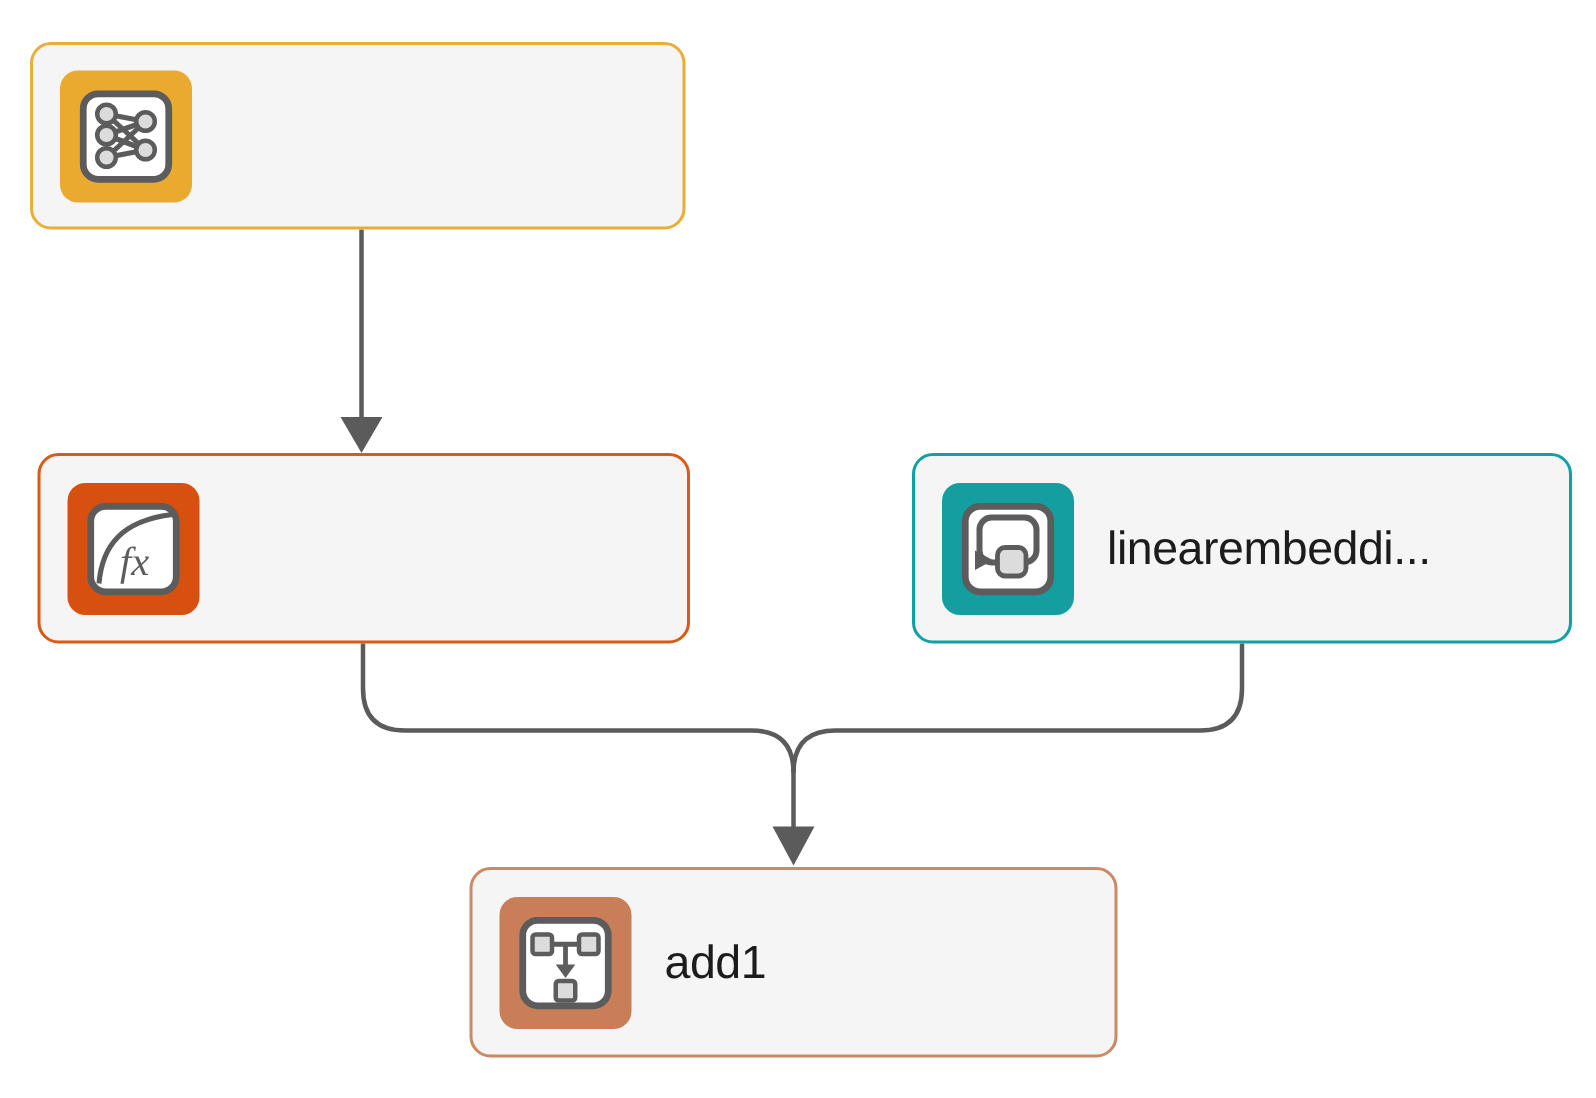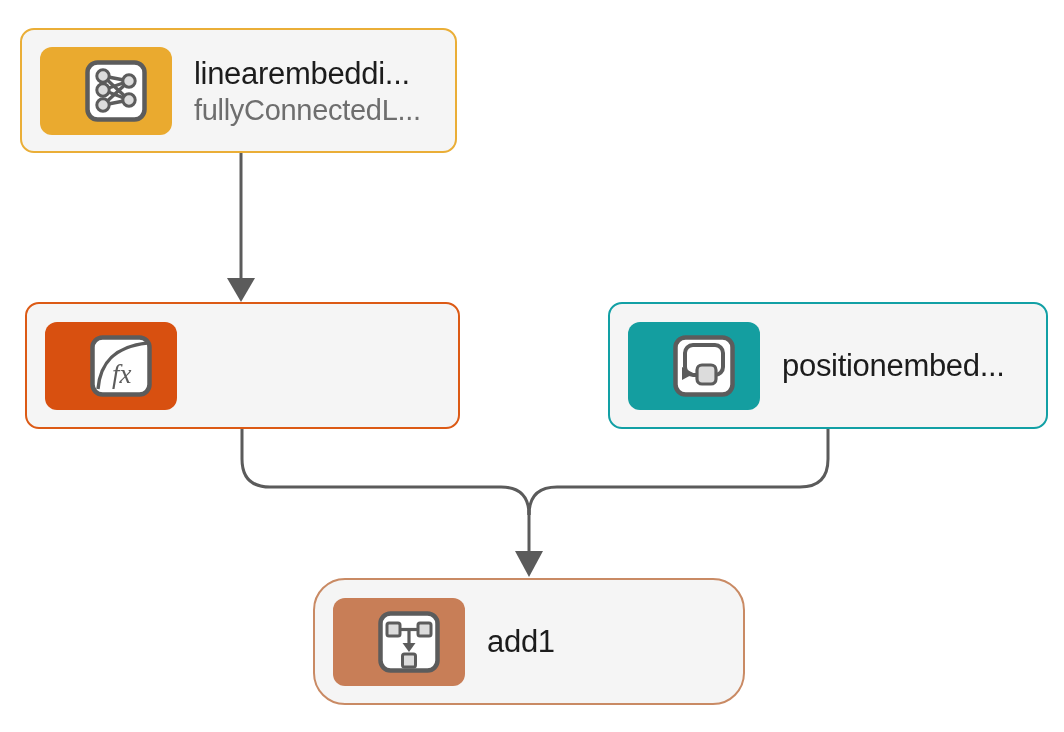--- a/index.html
+++ b/index.html
@@ -35,21 +35,21 @@
   }
   .badge {
     flex: 0 0 auto;
     width: 88px;
     height: 88px;
     margin-left: 18px;
     border-radius: 12px;
     background: var(--icon-bg, #999);
     display: flex;
     align-items: center;
-    padding-left: 44px;
+    justify-content: center;
   }
   .badge svg {
     display: block;
     width: 64px;
     height: 64px;
   }
   .texts {
     margin-left: 22px;
     margin-right: 10px;
     overflow: hidden;
@@ -104,24 +104,20 @@
         </g>
         <g fill="#dcdcdc" stroke="#5c5c5c" stroke-width="3">
           <circle cx="19" cy="17" r="6.2"></circle>
           <circle cx="19" cy="31" r="6.2"></circle>
           <circle cx="19" cy="46" r="6.2"></circle>
           <circle cx="45" cy="22" r="6.2"></circle>
           <circle cx="45" cy="41" r="6.2"></circle>
         </g>
       </svg>
     </div>
-    <div class="texts">
-      <div class="title">linearembeddi...</div>
-      <div class="subtitle">fullyConnectedL...</div>
-    </div>
   </div>
 
   <div class="node" style="left: 25px; top: 302px; width: 435px; height: 127px; --accent: #DC5A15; --icon-bg: #D85010;">
     <div class="badge">
       <svg viewBox="0 0 64 64">
         <rect x="3.5" y="3.5" width="57" height="57" rx="10" fill="#ffffff" stroke="#5c5c5c" stroke-width="4.5"></rect>
         <path d="M9,55 C11,30 24,13 58,9" fill="none" stroke="#5c5c5c" stroke-width="3.4"></path>
         <text x="23" y="49" font-size="27" font-style="italic" font-family="Liberation Serif, DejaVu Serif, serif" fill="#5c5c5c">fx</text>
       </svg>
     </div>
@@ -132,25 +128,25 @@
   <div class="node" style="left: 608px; top: 302px; width: 440px; height: 127px; --accent: #12A0A5; --icon-bg: #149EA0;">
     <div class="badge">
       <svg viewBox="0 0 64 64">
         <rect x="3.5" y="3.5" width="57" height="57" rx="10" fill="#ffffff" stroke="#5c5c5c" stroke-width="4.5"></rect>
         <rect x="13" y="11" width="38" height="30" rx="8" fill="none" stroke="#5c5c5c" stroke-width="4"></rect>
         <polygon points="10,33 10,46 22,39.5" fill="#5c5c5c"></polygon>
         <rect x="25" y="31" width="19" height="19" rx="5" fill="#dcdcdc" stroke="#5c5c5c" stroke-width="3.2"></rect>
       </svg>
     </div>
     <div class="texts">
-      <div class="title">positionembed...</div>
+      <div class="title">linearembeddi...</div>
     </div>
   </div>
 
-  <div class="node" style="left: 313px; top: 578px; width: 432px; height: 127px; border-radius: 32px; --accent: #C98A64; --icon-bg: #C87E57;">
+  <div class="node" style="left: 313px; top: 578px; width: 432px; height: 127px; --accent: #C98A64; --icon-bg: #C87E57;">
     <div class="badge">
       <svg viewBox="0 0 64 64">
         <rect x="3.5" y="3.5" width="57" height="57" rx="10" fill="#ffffff" stroke="#5c5c5c" stroke-width="4.5"></rect>
         <line x1="20" y1="19.5" x2="44" y2="19.5" stroke="#5c5c5c" stroke-width="3.2"></line>
         <line x1="32" y1="19.5" x2="32" y2="34" stroke="#5c5c5c" stroke-width="3.2"></line>
         <polygon points="25.5,33 38.5,33 32,42" fill="#5c5c5c"></polygon>
         <g fill="#dcdcdc" stroke="#5c5c5c" stroke-width="3">
           <rect x="10" y="13" width="13" height="13" rx="2"></rect>
           <rect x="41" y="13" width="13" height="13" rx="2"></rect>
           <rect x="25.5" y="44" width="13" height="13" rx="2"></rect>

